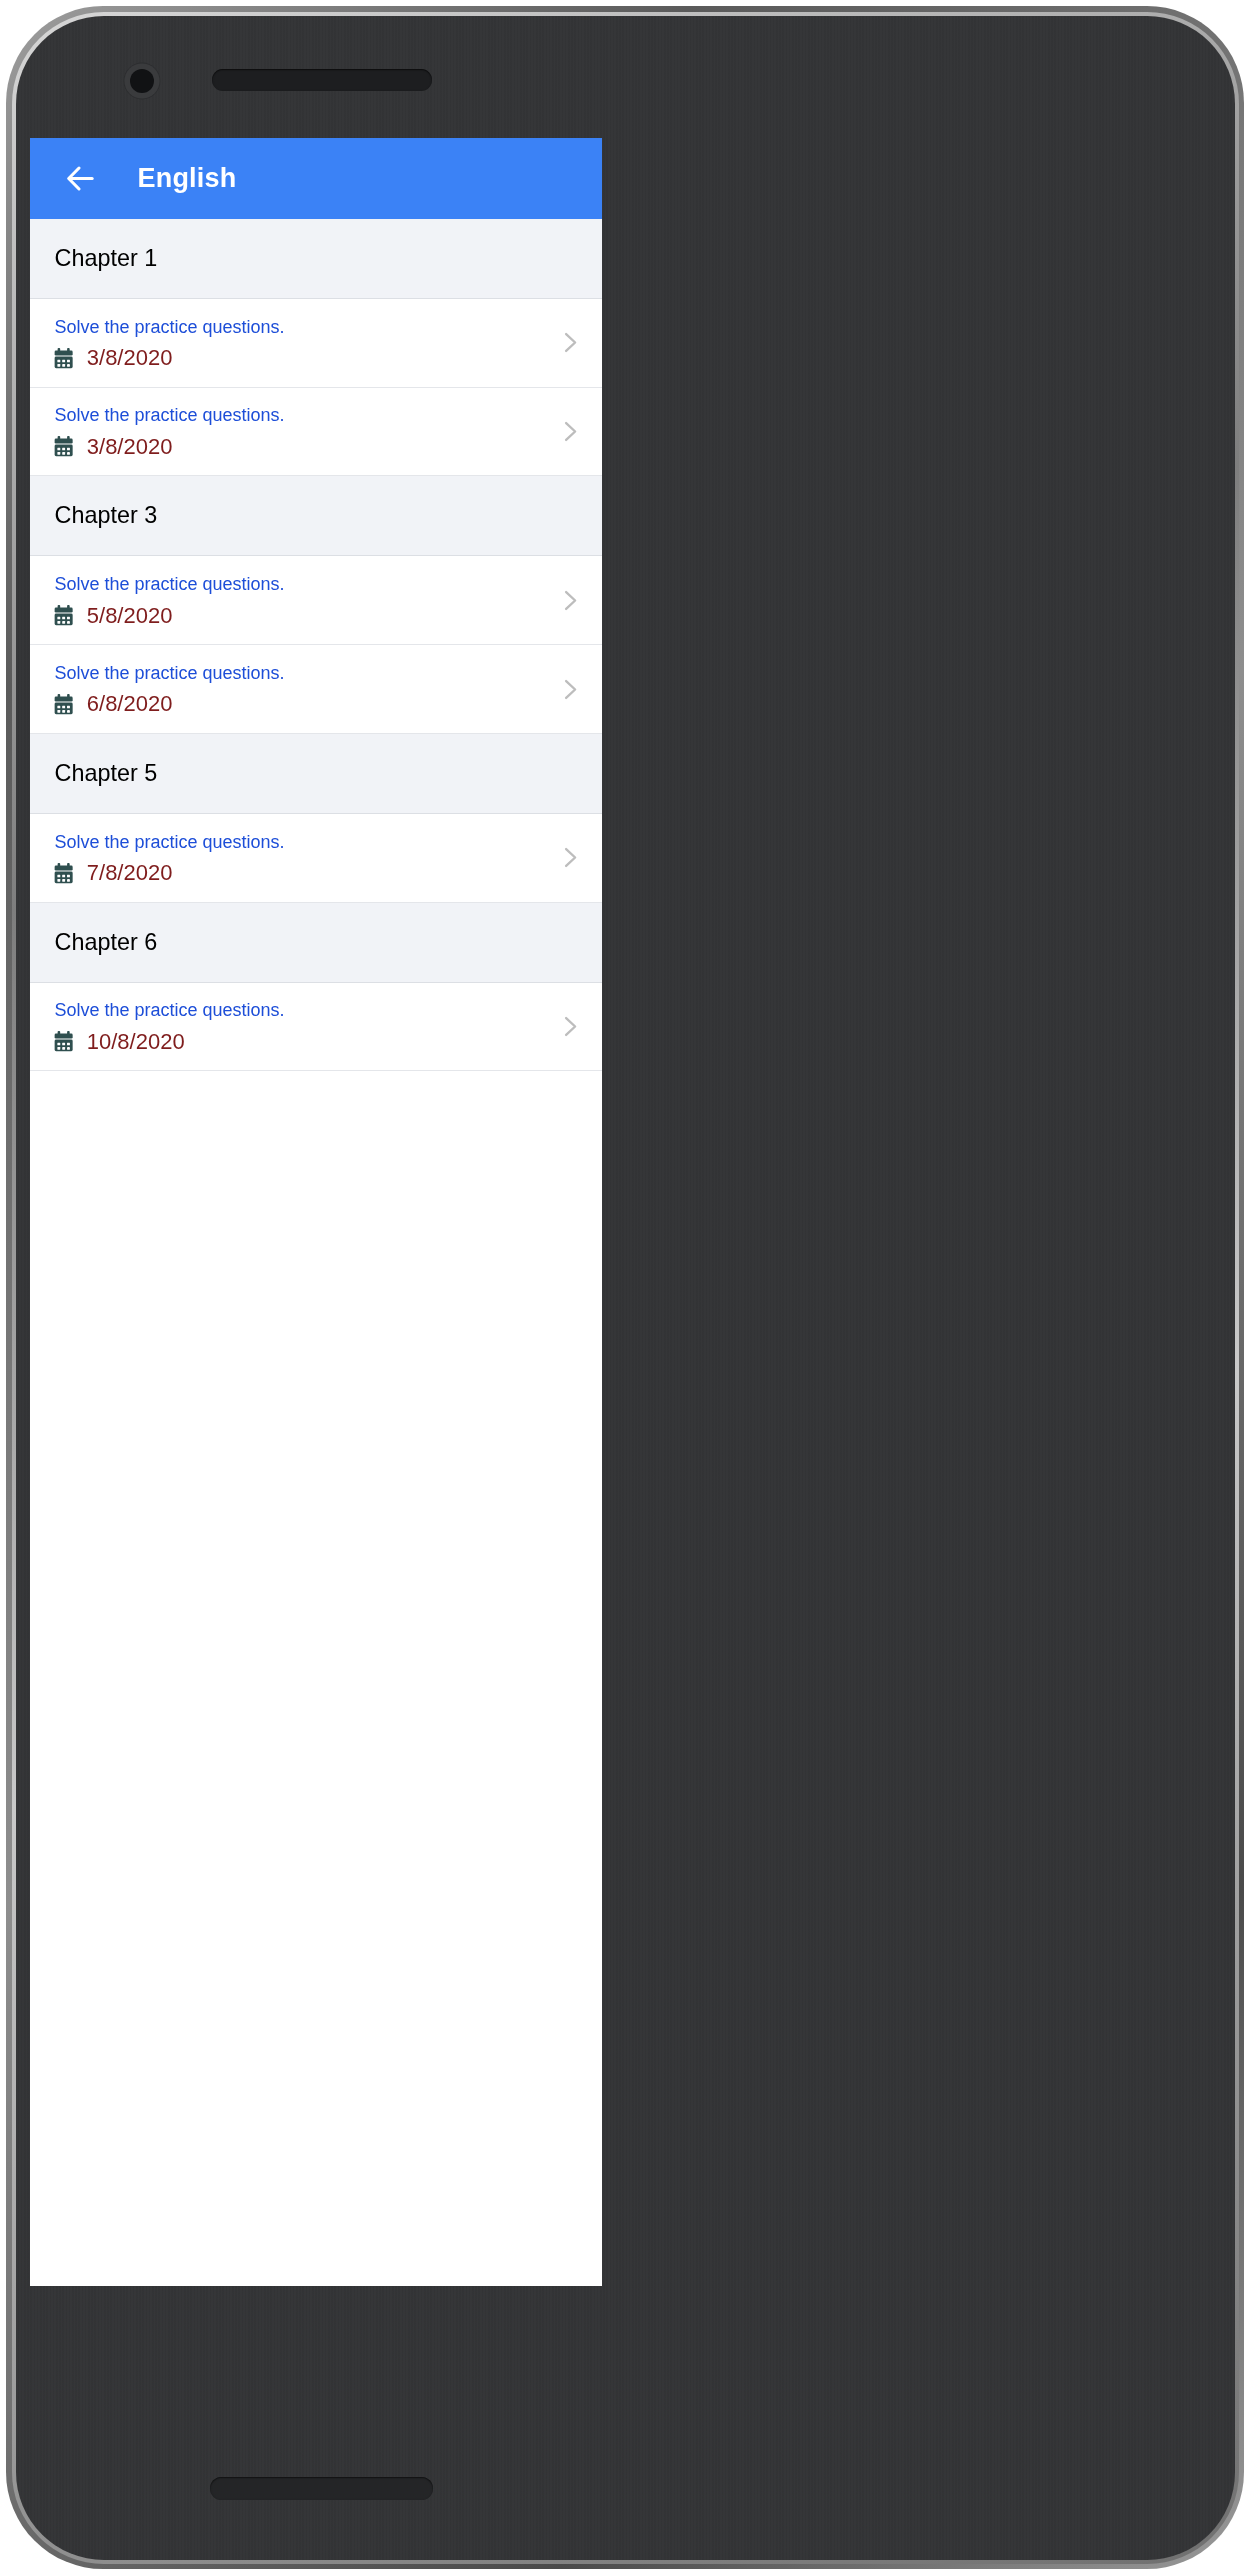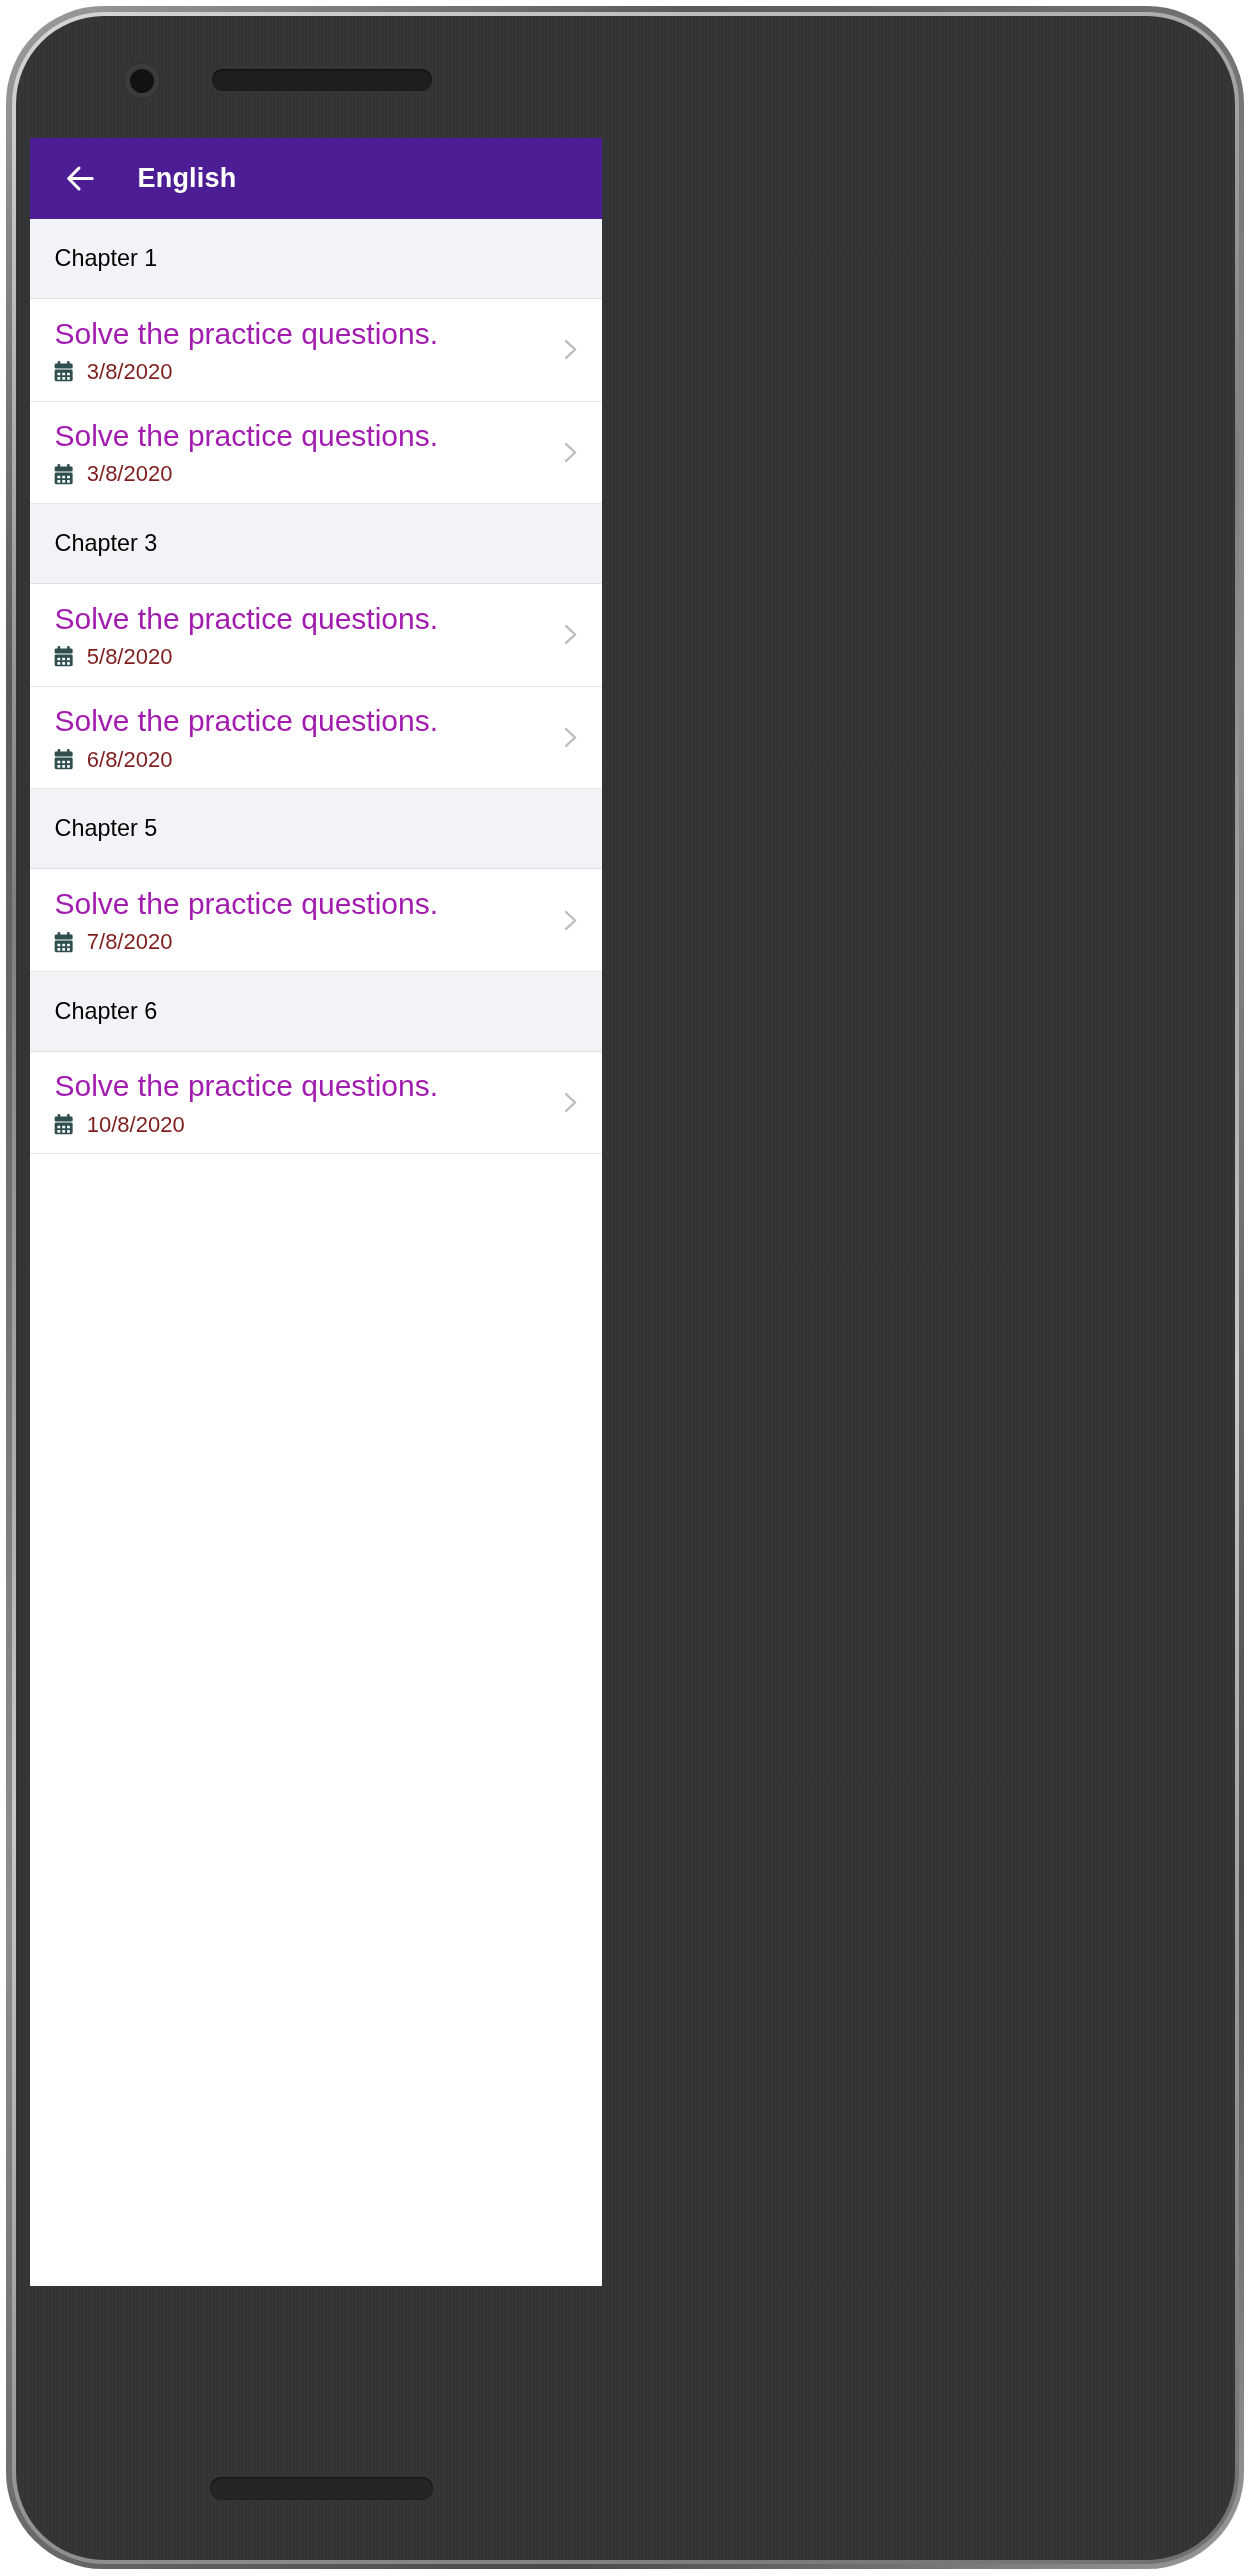--- a/index.html
+++ b/index.html
@@ -61,21 +61,21 @@
     position:absolute;
     left:14.5px; top:122px;
     width:572px; height:2148px;
     background:#ffffff;
     overflow:hidden;
   }
 
   
   #app-bar{
     height:81px;
-    background:#4c1d95;
+    background:#3b82f6;
     display:flex;
     align-items:center;
     padding-left:29px;
   }
   #back-button{
     width:43px; height:43px;
     display:flex; align-items:center; justify-content:center;
     cursor:pointer;
     flex:0 0 auto;
   }
@@ -112,22 +112,22 @@
     background:#ffffff;
     border-bottom:0.8px solid #e4e6ea;
     min-height:80px;
     display:flex;
     align-items:center;
     padding:17.7px 19.3px 17.7px 24px;
     cursor:pointer;
   }
   .lesson-main{ flex:1 1 auto; min-width:0; }
   .lesson-title{
-    font-size:30px;
-    color:#a21caf;
+    font-size:18px;
+    color:#1d4ed8;
     line-height:1.15;
     white-space:nowrap;
   }
   .lesson-meta{
     display:flex;
     align-items:center;
     margin-top:9.7px;
   }
   .calendar-icon{
     width:19.3px; height:21px;

